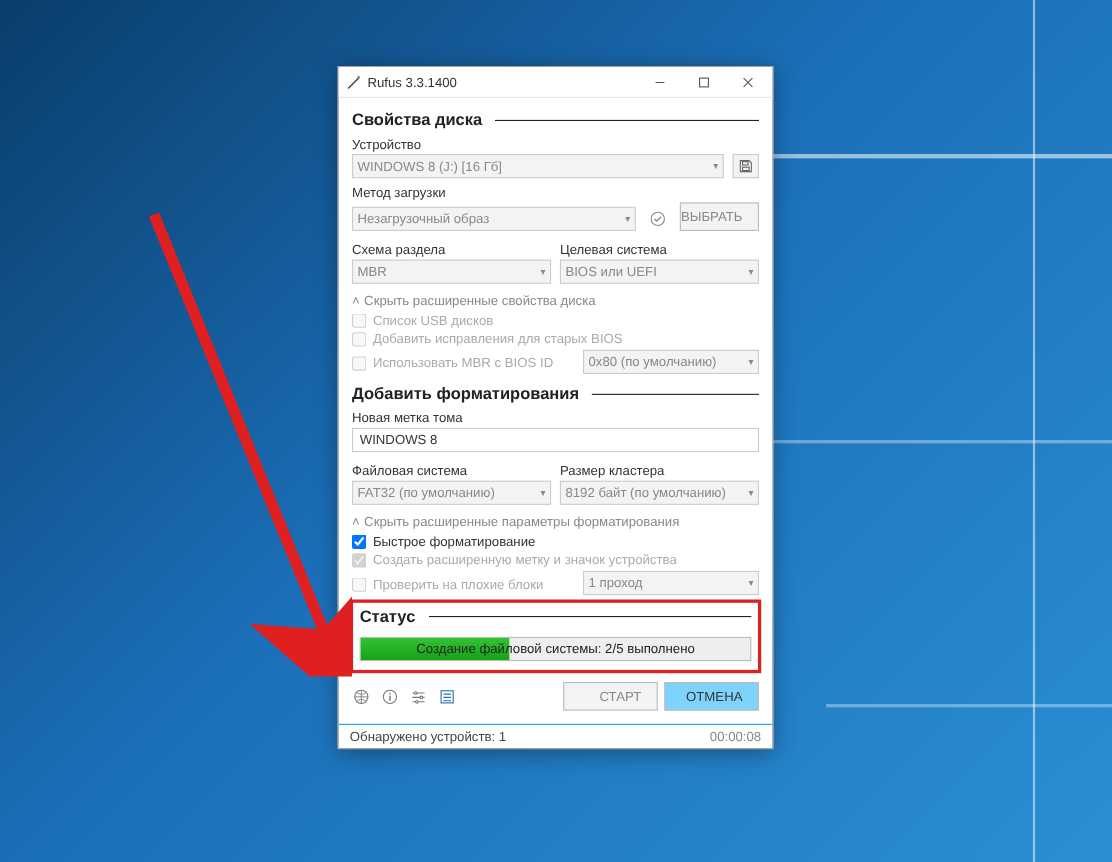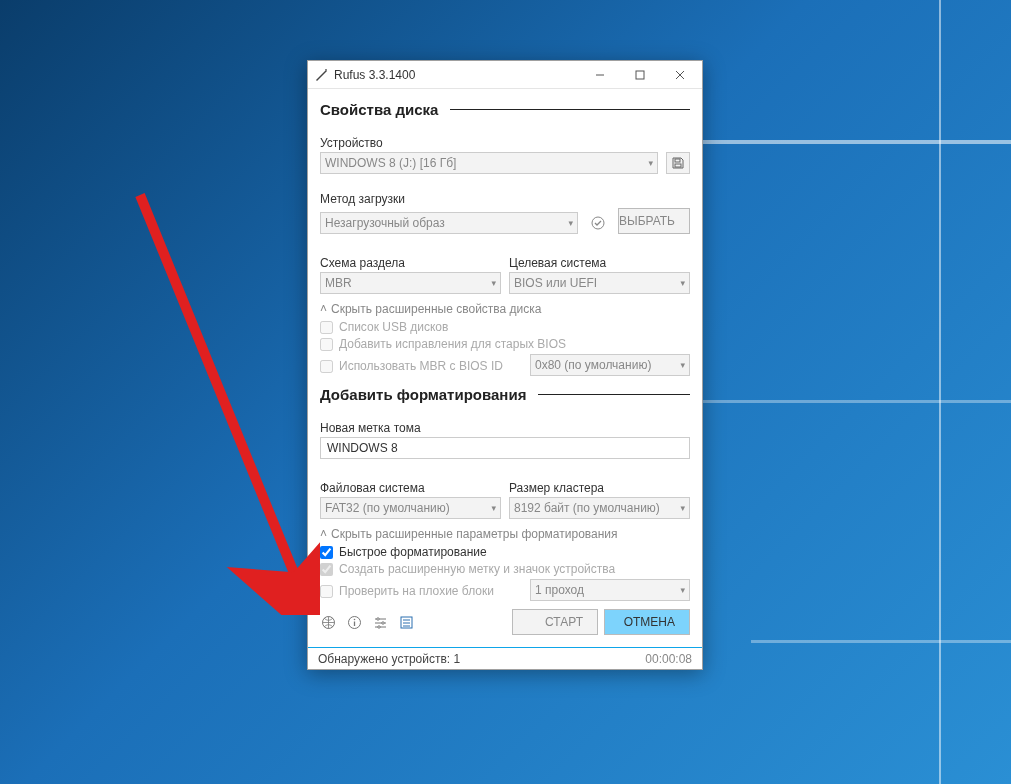--- a/index.html
+++ b/index.html
@@ -64,21 +64,21 @@
 
   .content {
     padding: 6px 12px 4px 12px;
   }
   .section-header {
     display:flex; align-items:center;
     font-weight:600; font-size:15px; color:#222;
     margin: 6px 0 6px 0;
   }
   .section-header .line { flex:1; height:1px; background:#222; margin-left:12px; }
-  .field-label { font-size:12px; color:#333; margin-top:18px; margin-bottom:2px; }
+  .field-label { font-size:12px; color:#333; margin-top:6px; margin-bottom:2px; }
   .row { display:flex; gap:8px; align-items:flex-end;}
   .col { flex:1; display:flex; flex-direction:column;}
   .select {
     height:22px; background:#f3f3f3; border:1px solid #ccc;
     display:flex; align-items:center; padding:0 4px;
     color:#888; font-size:12px; position:relative;
   }
   .select .caret { margin-left:auto; font-size:9px; color:#888;}
   .iconbtn {
     width:24px; height:22px; border:1px solid #ccc; background:#f3f3f3;
@@ -296,20 +296,30 @@
       <label class="check disabled" style="flex:1">
         <input type="checkbox" disabled="" style="">
         <span>Проверить на плохие блоки</span>
       </label>
       <div class="select" style="width:160px">
         <span>1 проход</span>
         <span class="caret">▾</span>
       </div>
     </div>
 
+    <div class="highlight-box">
+      <div class="section-header" style="margin-top:0">
+        <span>Статус</span>
+        <span class="line"></span>
+      </div>
+      <div class="progress-wrap">
+        <div class="progress-fill" style="width: 38%;"></div>
+        <div class="progress-text">Создание файловой системы: 2/5 выполнено</div>
+      </div>
+    </div>
 
     <div class="footer-row">
       <div class="footer-icons">
         <span class="ic">
             <svg width="15" height="15" viewBox="0 0 15 15">
               <circle cx="7.5" cy="7.5" r="6" fill="none" stroke="#777"></circle>
               <path d="M1.5 7.5h12M7.5 1.5v12M3 3c3 3 6 3 9 0M3 12c3-3 6-3 9 0" fill="none" stroke="#777" stroke-width="0.8"></path>
             </svg>
           </span>
         <span class="ic">

